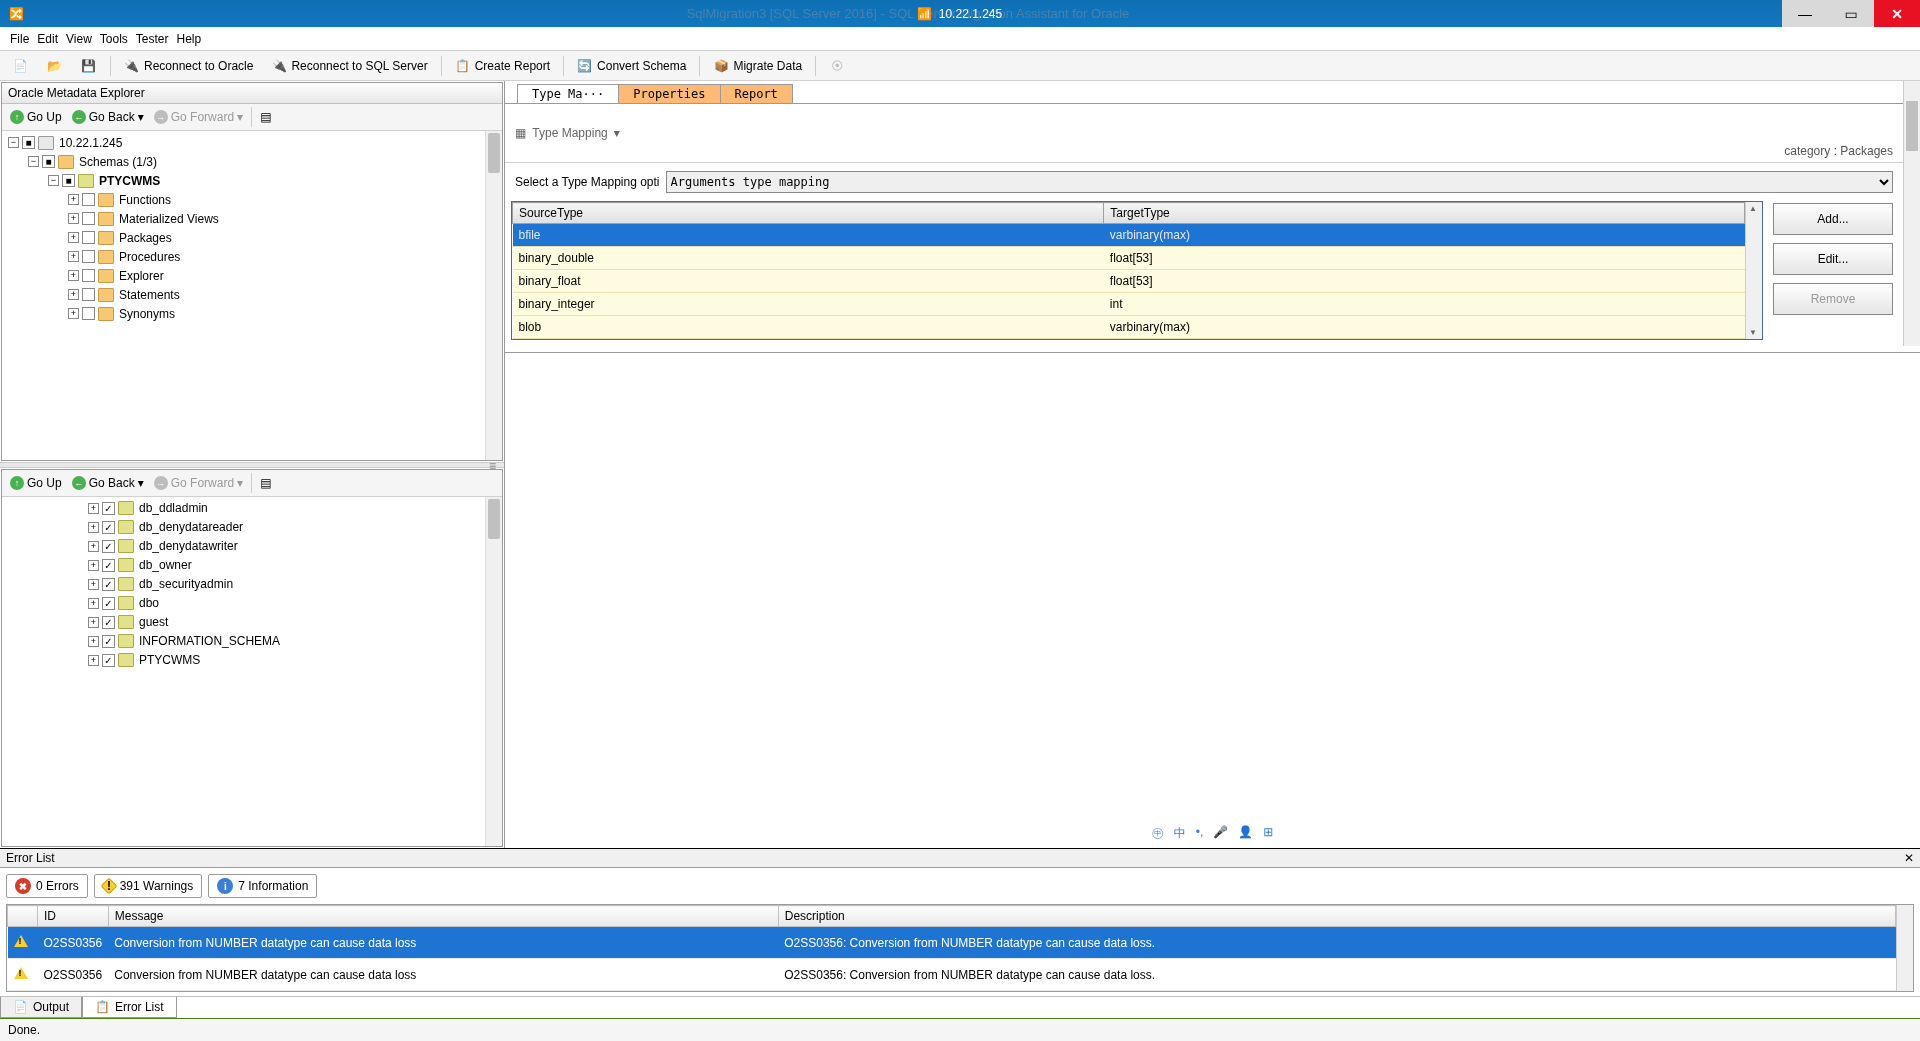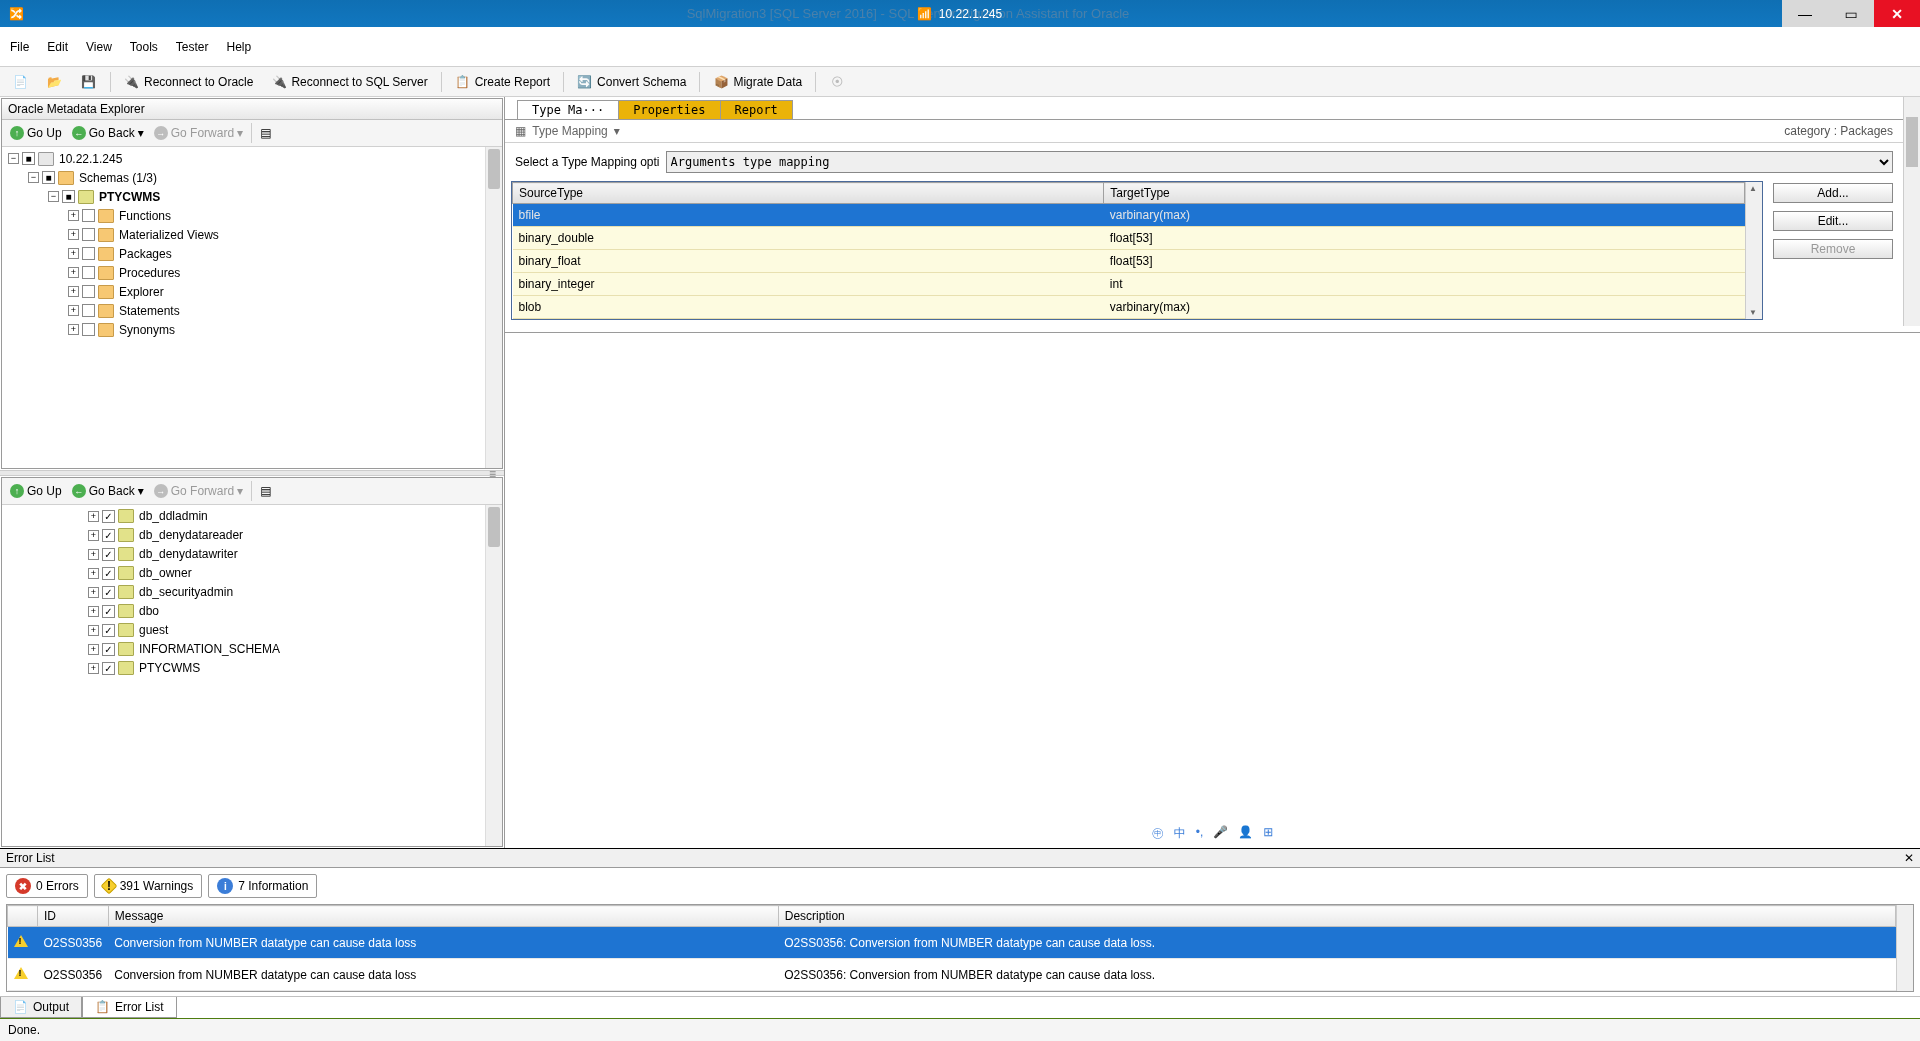--- a/index.html
+++ b/index.html
@@ -6,21 +6,21 @@
 body{background:#fff;width:1920px;height:1041px;overflow:hidden;display:flex;flex-direction:column;}
 .titlebar{height:27px;background:linear-gradient(#0f6fb3,#1177c0);display:flex;align-items:center;color:#2a5a7f;position:relative;}
 .titlebar .app-icon{width:22px;height:22px;margin:0 6px;display:flex;align-items:center;justify-content:center;}
 .titlebar .title-text{flex:1;text-align:center;color:#4a80aa;font-size:13px;}
 .titlebar .ip{position:absolute;left:50%;transform:translateX(-50%);color:#fff;font-size:13px;display:flex;align-items:center;gap:6px;}
 .winbtns{display:flex;height:100%;}
 .winbtn{width:46px;height:100%;display:flex;align-items:center;justify-content:center;font-size:14px;color:#000;}
 .winbtn.min{background:#d9d9d9;}
 .winbtn.max{background:#d9d9d9;}
 .winbtn.close{background:#e81123;color:#fff;font-weight:bold;}
-.menubar{height:40px;border-bottom:1px solid #d0d0d0;display:flex;align-items:center;padding:0 10px;gap:18px;}
+.menubar{height:24px;border-bottom:1px solid #d0d0d0;display:flex;align-items:center;padding:0 10px;gap:8px;}
 .menubar span{cursor:default;}
 .toolbar{height:30px;border-bottom:1px solid #d0d0d0;display:flex;align-items:center;padding:0 6px;gap:4px;background:#f5f5f5;}
 .tbtn{display:flex;align-items:center;gap:4px;padding:2px 6px;border:1px solid transparent;}
 .tbtn .ico{width:16px;height:16px;display:inline-flex;align-items:center;justify-content:center;}
 .sep{width:1px;height:20px;background:#ccc;margin:0 2px;}
 .mainrow{flex:1;display:flex;min-height:0;}
 .leftcol{width:505px;display:flex;flex-direction:column;border-right:1px solid #9a9a9a;}
 .panel{border:1px solid #9a9a9a;margin:1px;display:flex;flex-direction:column;min-height:0;}
 .panel-title{background:linear-gradient(#fdfdfd,#e8e8e8);padding:3px 6px;border-bottom:1px solid #c0c0c0;}
 .navrow{display:flex;align-items:center;gap:2px;padding:3px 4px;border-bottom:1px solid #d0d0d0;background:#f5f5f5;}
@@ -35,39 +35,39 @@
 .node{display:flex;align-items:center;gap:3px;height:19px;white-space:nowrap;}
 .expander{width:11px;height:11px;border:1px solid #888;display:inline-flex;align-items:center;justify-content:center;font-size:9px;line-height:1;background:#fff;cursor:default;}
 .chk{width:13px;height:13px;border:1px solid #888;background:#fff;display:inline-flex;align-items:center;justify-content:center;font-size:10px;}
 .fico{width:16px;height:14px;background:#f7c873;border:1px solid #c89b4a;border-radius:1px;}
 .fico.srv{background:#e8e8e8;border-color:#999;}
 .fico.db{background:#e2e28a;border-color:#a8a850;}
 .node .lbl{padding:0 2px;}
 .node .lbl.bold{font-weight:bold;}
 .rightcol{flex:1;display:flex;flex-direction:column;min-width:0;}
 .tabs{display:flex;padding-left:12px;height:22px;align-items:flex-end;gap:-1px;}
-.tab{border:1px solid #9a9a9a;border-bottom:none;padding:2px 14px;background:#eab308;font-family:monospace;margin-right:-1px;}
+.tab{border:1px solid #9a9a9a;border-bottom:none;padding:2px 14px;background:#fdba74;font-family:monospace;margin-right:-1px;}
 .tab.active{background:#fff;position:relative;z-index:2;}
 .tmhead{display:flex;align-items:center;justify-content:space-between;padding:4px 10px;border-bottom:1px solid #d0d0d0;border-top:1px solid #9a9a9a;}
 .tmhead .l{display:flex;align-items:center;gap:6px;color:#666;font-size:13px;}
-.tmhead .r{color:#555;}
+.tmhead .r{color:#555;margin-top:36px;}
 .selrow{display:flex;align-items:center;gap:6px;padding:8px 10px;font-family:monospace;}
 .selrow select{flex:1;font-family:monospace;height:22px;border:1px solid #888;}
 .gridwrap{display:flex;padding:0 10px 6px 6px;gap:10px;}
 .grid{flex:1;border:1px solid #4a6a9a;position:relative;}
 .grid table{width:calc(100% - 17px);border-collapse:collapse;font-family:monospace;}
 .grid th{background:linear-gradient(#f5f5f5,#e0e0e0);border:1px solid #a0a0a0;text-align:left;padding:3px 6px;font-weight:normal;}
 .grid td{padding:4px 6px;border-bottom:1px solid #e8e0b0;}
 .grid tr.sel td{background:#1e74d2;color:#e5e5e5;}
 .grid tr.alt td{background:#fdfbe0;}
 .grid .gsb{position:absolute;right:0;top:0;bottom:0;width:17px;background:#f0f0f0;border-left:1px solid #ccc;}
 .grid .gsb::before{content:"▲";position:absolute;top:2px;left:3px;font-size:8px;color:#666;}
 .grid .gsb::after{content:"▼";position:absolute;bottom:2px;left:3px;font-size:8px;color:#666;}
 .btncol{width:120px;display:flex;flex-direction:column;gap:8px;padding-top:2px;}
-.btncol button{height:20px;border:1px solid #888;background:linear-gradient(#fff,#e4e4e4);font-family:inherit;}
+.btncol button{height:32px;border:1px solid #888;background:linear-gradient(#fff,#e4e4e4);font-family:inherit;}
 .btncol button:disabled{color:#999;}
 .botblank{flex:1;border-top:1px solid #9a9a9a;margin-top:6px;position:relative;}
 .floaticons{position:absolute;bottom:6px;left:50%;transform:translateX(-50%);display:flex;gap:10px;color:#3b7dd8;font-size:14px;}
 .errorlist{border-top:1px solid #000;display:flex;flex-direction:column;}
 .errtitle{background:#f0f0f0;border-bottom:1px solid #9a9a9a;padding:2px 6px;font-family:monospace;display:flex;justify-content:space-between;}
 .errfilters{display:flex;gap:6px;padding:6px;}
 .pill{border:1px solid #9a9a9a;padding:3px 8px;border-radius:2px;display:flex;align-items:center;gap:5px;background:#fff;}
 .pill .ic{width:16px;height:16px;border-radius:50%;display:inline-flex;align-items:center;justify-content:center;color:#fff;font-size:10px;font-weight:bold;}
 .ic.err{background:#d53a2a;}
 .ic.warn{background:#f7cf2e;color:#000;border:1px solid #c9a100;border-radius:2px;transform:rotate(45deg);width:12px;height:12px;}

